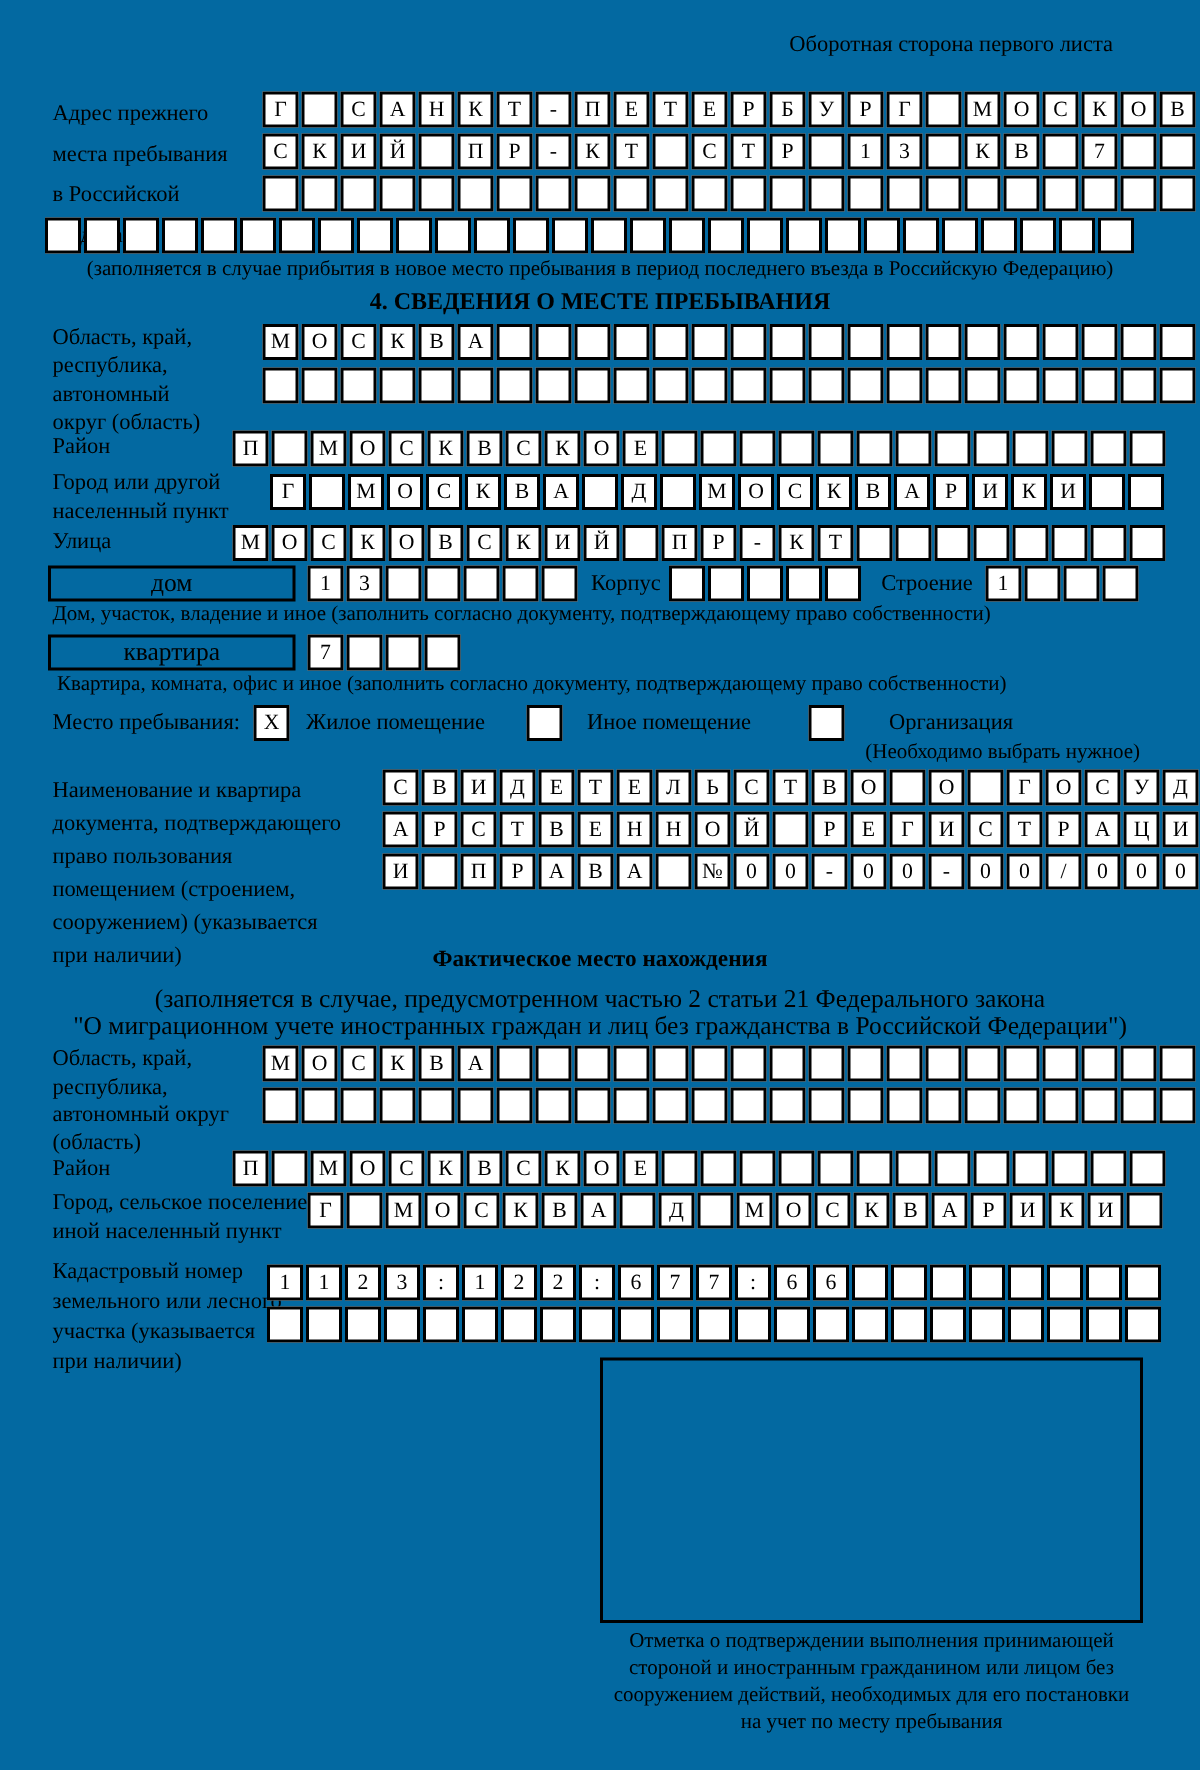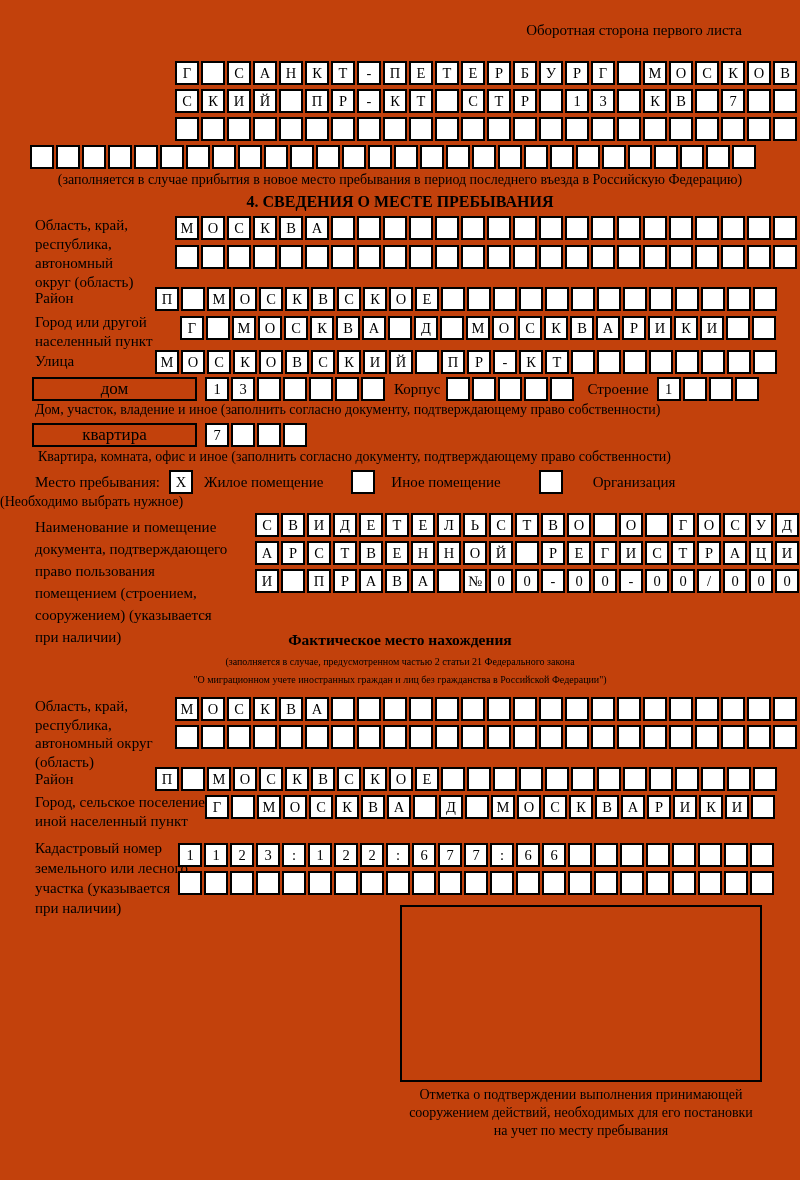--- a/index.html
+++ b/index.html
@@ -1,41 +1,47 @@
 <!DOCTYPE html>
 <html><head>
 <meta charset="utf-8">
 <style>
   html,body{margin:0;padding:0;background:#fff;}
-  .page{position:relative;width:800px;height:1180px;background:#c2410c;overflow:hidden;
+  .page{position:relative;width:800px;height:1180px;background:#0369a1;overflow:hidden;
         font-family:"Liberation Serif","DejaVu Serif",serif;color:#000;}
   .hdr-note{position:absolute;top:22px;right:58px;font-size:15px;}
   .lbl{position:absolute;font-size:15px;line-height:19px;}
   .cap{position:absolute;font-size:14px;white-space:nowrap;}
   .cap-c{left:0;width:800px;text-align:center;}
   .ttl{position:absolute;left:0;width:800px;text-align:center;font-weight:bold;font-size:16px;}
   .boxrow{position:absolute;display:flex;gap:2px;}
   .minirow{display:flex;gap:2px;}
   .cbox{box-sizing:border-box;flex:none;width:24px;height:24px;border:2px solid #000;
         display:flex;align-items:center;justify-content:center;font-size:14.5px;line-height:1;background:#fff;}
   .rect-field{box-sizing:border-box;border:2px solid #000;height:24px;flex:none;
         display:flex;align-items:center;justify-content:center;font-size:17px;}
   .inline-row{position:absolute;display:flex;align-items:center;}
   .sep-lbl{font-size:15px;white-space:nowrap;}
   .stamp-box{position:absolute;border:2px solid #000;box-sizing:border-box;}
   .stamp-cap{position:absolute;font-size:14px;line-height:18px;text-align:center;}
-  .cap13{font-size:10px;}
+  .cap13{font-size:17px;}
 </style>
 </head>
 <body>
 
 <div class="page">
 
   <div class="hdr-note">Оборотная сторона первого листа</div>
 
+  <div class="lbl" style="left:35px;top:63px;width:150px;line-height:27px;">
+      <div>Адрес прежнего</div>
+      <div>места пребывания</div>
+      <div>в Российской</div>
+      <div>Федерации</div>
+    </div>
   <div class="boxrow" style="left:175px;top:61px;">
       <span class="cbox">Г</span>
       <span class="cbox"></span>
       <span class="cbox">С</span>
       <span class="cbox">А</span>
       <span class="cbox">Н</span>
       <span class="cbox">К</span>
       <span class="cbox">Т</span>
       <span class="cbox">-</span>
       <span class="cbox">П</span>
@@ -328,24 +334,24 @@
 
   <div class="inline-row" style="left:35px;top:470px;">
     <div class="sep-lbl">Место пребывания:</div>
     <span class="cbox" style="margin-left:9px;">X</span>
     <div class="sep-lbl" style="margin-left:11px;">Жилое помещение</div>
     <span class="cbox" style="margin-left:28px;"></span>
     <div class="sep-lbl" style="margin-left:16px;">Иное помещение</div>
     <span class="cbox" style="margin-left:38px;"></span>
     <div class="sep-lbl" style="margin-left:30px;">Организация</div>
   </div>
-  <div class="cap" style="left:0;width:760px;text-align:left;top:494px;">(Необходимо выбрать нужное)</div>
+  <div class="cap" style="left:0;width:760px;text-align:right;top:494px;">(Необходимо выбрать нужное)</div>
 
   <div class="lbl" style="left:35px;top:516px;width:218px;line-height:22px;">
-      <div>Наименование и помещение</div>
+      <div>Наименование и квартира</div>
       <div>документа, подтверждающего</div>
       <div>право пользования</div>
       <div>помещением (строением,</div>
       <div>сооружением) (указывается</div>
       <div>при наличии)</div>
     </div>
   <div class="boxrow" style="left:255px;top:513px;">
       <span class="cbox">С</span>
       <span class="cbox">В</span>
       <span class="cbox">И</span>
@@ -588,17 +594,18 @@
       <span class="cbox"></span>
       <span class="cbox"></span>
       <span class="cbox"></span>
       <span class="cbox"></span>
       <span class="cbox"></span>
     </div>
 
   <div class="stamp-box" style="left:400px;top:905px;width:362px;height:177px;"></div>
   <div class="stamp-cap" style="left:385px;top:1086px;width:392px;">
       <div>Отметка о подтверждении выполнения принимающей</div>
+      <div>стороной и иностранным гражданином или лицом без</div>
       <div>сооружением действий, необходимых для его постановки</div>
       <div>на учет по месту пребывания</div>
     </div>
 
 </div>
 
 </body></html>

